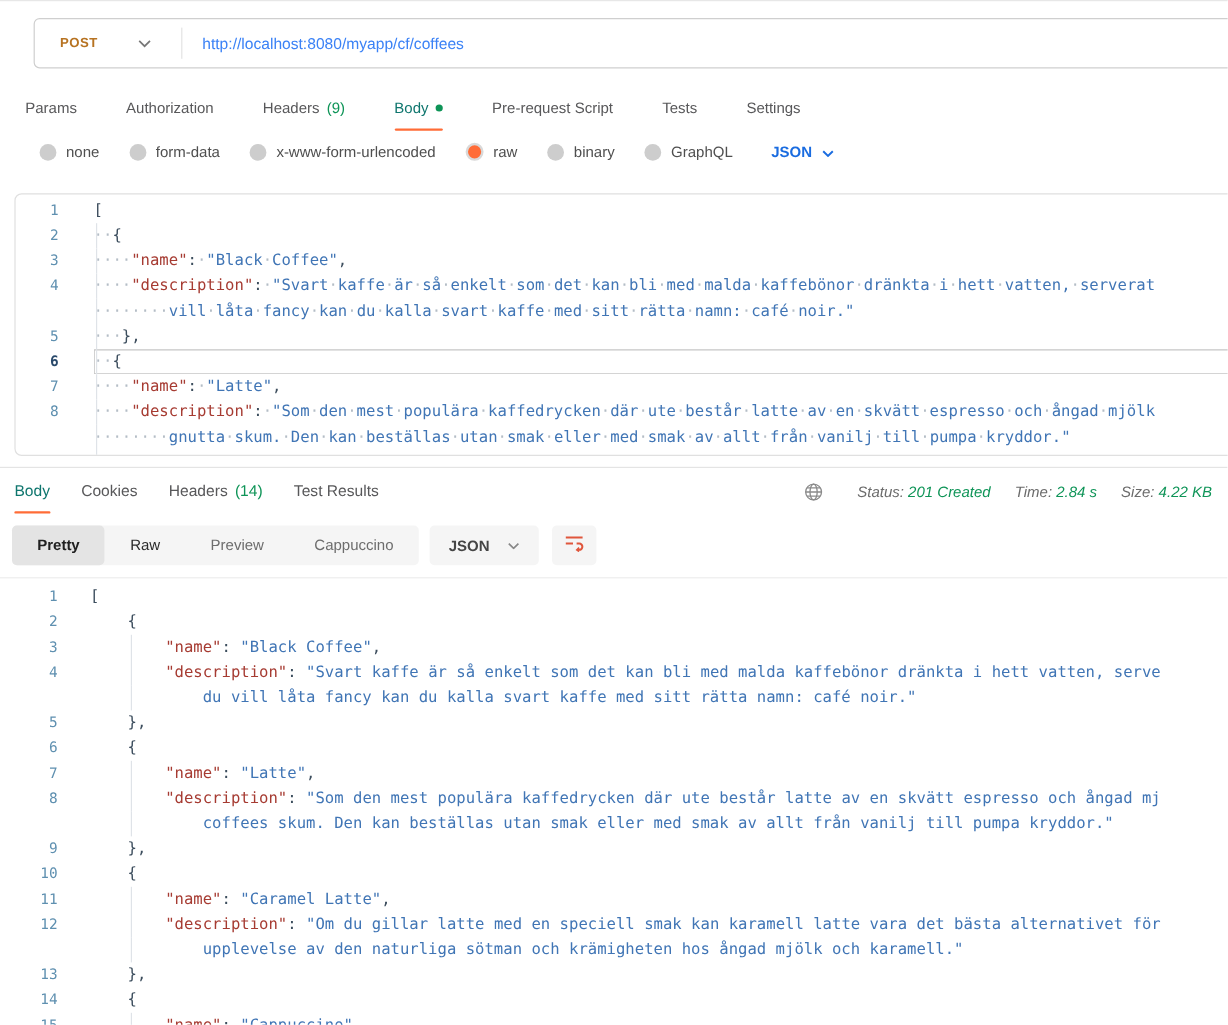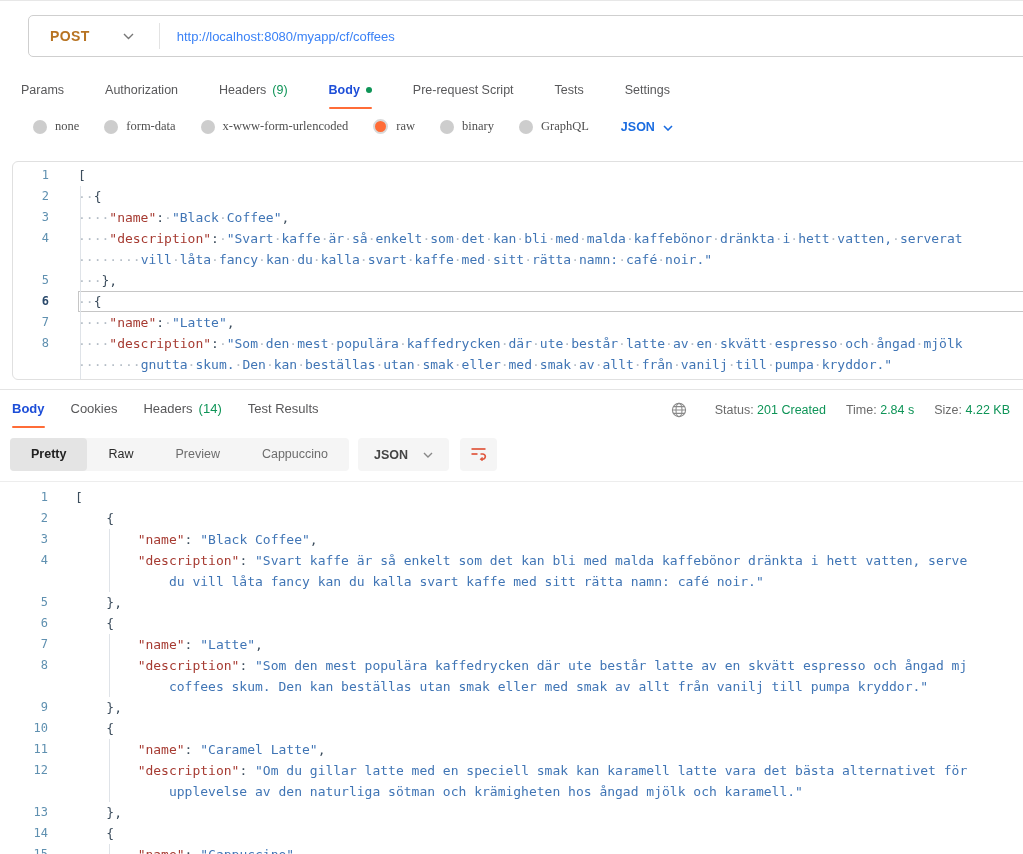--- a/index.html
+++ b/index.html
@@ -5,34 +5,34 @@
   html,body{margin:0;padding:0;}
   body{
     width:1023px;height:854px;position:relative;overflow:hidden;background:#fff;
     font-family:"Liberation Sans",sans-serif;color:#212121;
     border-top:1px solid #e7e7e7;box-sizing:border-box;
   }
   
   .url-row{position:absolute;left:28px;top:14px;right:-12px;height:42px;border:1px solid #cfcfcf;
     border-radius:5px;display:flex;align-items:center;background:#fff;box-sizing:border-box;}
   .method{display:flex;align-items:center;cursor:pointer;}
-  .method-label{font-weight:700;font-size:14px;letter-spacing:.4px;color:#b77322;padding-left:21px;}
+  .method-label{font-weight:700;font-size:11px;letter-spacing:.4px;color:#b77322;padding-left:21px;}
   .method-chevron{margin-left:33px;color:#777;display:flex;}
   .url-divider{width:1px;height:26px;background:#e3e3e3;margin-left:25px;}
   .url-text{font-size:13px;color:#3b82f6;margin-left:17px;white-space:nowrap;text-align:center;}
   
   .req-tabs{position:absolute;left:21px;top:74px;display:flex;gap:41px;font-size:12.5px;color:#58585a;}
   .tab{position:relative;display:flex;align-items:center;gap:6px;padding:8px 0 12px;cursor:pointer;white-space:nowrap;}
-  .tab.active{color:#1d4ed8;font-weight:700;}
+  .tab.active{color:#0f766e;font-weight:400;}
   .tab.active::after{content:"";position:absolute;left:0;right:0;bottom:0;height:2px;background:#ff6c37;border-radius:2px;}
   .tab-count{color:#0e9457;}
   .tab-dot{width:6px;height:6px;border-radius:50%;background:#0e9457;}
   
   .radio-row{position:absolute;left:33px;top:118px;display:flex;align-items:center;gap:25px;font-size:12.5px;color:#4f4f4f;}
-  .radio-item{display:flex;align-items:flex-end;gap:8px;cursor:pointer;font-family:Liberation Serif, serif;}
+  .radio-item{display:flex;align-items:flex-end;gap:8px;cursor:pointer;}
   .radio{width:14px;height:14px;border-radius:50%;background:#cdcdcd;box-sizing:border-box;}
   .radio.sel{background:#ff6c37;border:2.5px solid #d9d9d9;width:15px;height:15px;}
   .json-select{display:flex;align-items:center;gap:8px;color:#1a6ce0;font-weight:600;margin-left:7px;cursor:pointer;}
   
   .code-row{display:flex;height:21px;line-height:21px;font-family:"DejaVu Sans Mono",monospace;
     font-size:13px;white-space:pre;}
   .gutter{text-align:right;font-size:12px;color:#5f90b0;flex:0 0 36px;}
   .content{flex:1;position:relative;margin-left:29px;}
   .guide{position:absolute;top:0;bottom:0;width:1px;background:#dfe3e8;}
   .tk-k{color:#a63b32;}
@@ -174,21 +174,21 @@
   </div>
 
 <div class="status-row">
   <span class="globe">
     <svg width="16" height="16" viewBox="0 0 16 16" fill="none" stroke="#8a8a8a" stroke-width="1.1">
       <circle cx="8" cy="8" r="6.6"></circle>
         <ellipse cx="8" cy="8" rx="3" ry="6.6"></ellipse>
       <path d="M1.4 8h13.2M2.3 4.6h11.4M2.3 11.4h11.4"></path>
     </svg>
   </span>
-  <span id="status-items" style="display:flex;gap:20px;">
+  <span id="status-items" style="display:flex;gap:20px;font-style:italic;">
       <span class="status-item"><span>Status: </span><span class="status-val">201 Created</span></span>
       <span class="status-item"><span>Time: </span><span class="status-val">2.84 s</span></span>
       <span class="status-item"><span>Size: </span><span class="status-val">4.22 KB</span></span>
     </span>
 </div>
 
 <div class="view-row">
   <div class="seg" id="view-modes">
       <div class="seg-item active">Pretty</div>
       <div class="seg-item strong">Raw</div>

